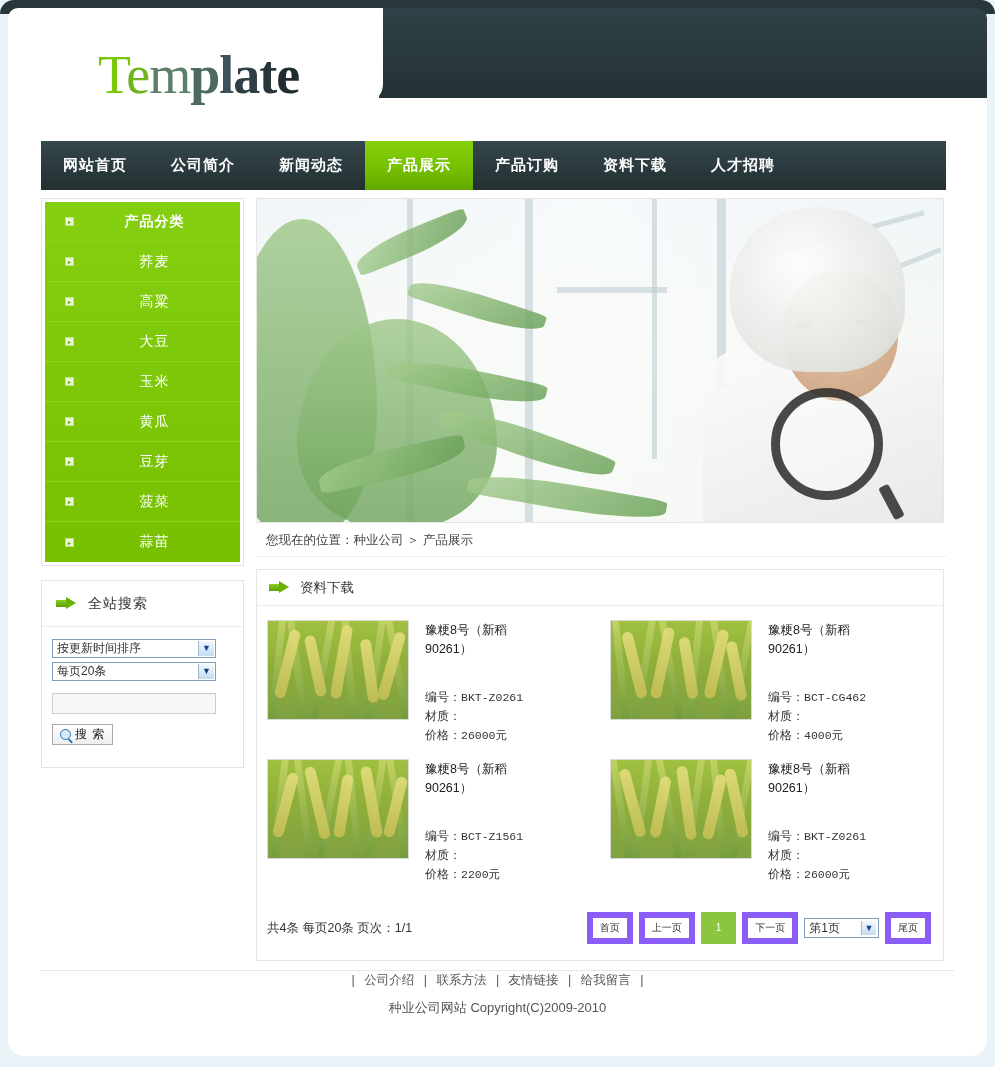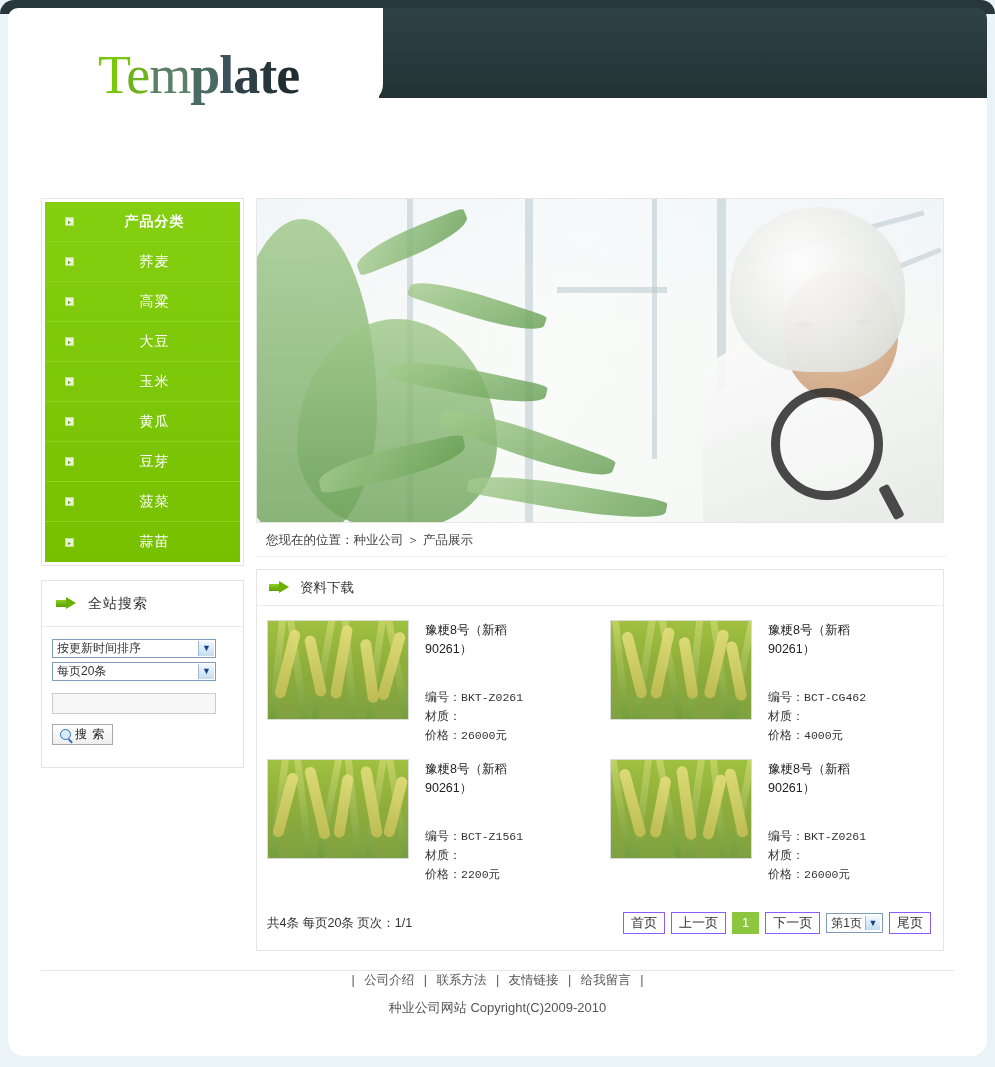--- a/index.html
+++ b/index.html
@@ -400,42 +400,42 @@
   .pager {
     display: flex;
     align-items: center;
     justify-content: space-between;
     padding: 14px 12px 16px 10px;
     font-size: 12.5px;
     color: #333;
   }
   .pager-right { display: flex; align-items: center; gap: 6px; }
   .pg {
-    border: 1px solid #8b5cf6;
+    border: 6px solid #8b5cf6;
     background: #fff;
     padding: 2px 7px;
-    font-size: 13px;
+    font-size: 10px;
     cursor: pointer;
     color: #333;
     line-height: 16px;
   }
   .pg.cur {
     background: #8cc63f;
     border-color: #8cc63f;
     color: #fff;
     padding: 2px 9px;
   }
   .pg-sel {
     border: 1px solid #7f9db9;
     background: #fff;
     font-size: 12px;
     padding: 1px 2px 1px 4px;
     display: flex;
     align-items: center;
-    gap: 3px;
+    gap: 21px;
     cursor: pointer;
     line-height: 16px;
   }
   .pg-sel .caret2 {
     width: 15px; height: 14px;
     background: linear-gradient(180deg,#f4f9fd,#c3dcf0);
     border-left: 1px solid #9cb8d4;
     color: #15428b;
     font-size: 9px;
     text-align: center;
@@ -468,20 +468,29 @@
 
     <div class="header">
       <div class="header-dark"></div>
       <div class="header-white"></div>
       <div class="header-white-under"></div>
       <div class="logo">
         <span class="l1">T</span><span class="l2">e</span><span class="l3">m</span><span class="l4">p</span><span class="l5">l</span><span class="l6">a</span><span class="l7">t</span><span class="l8">e</span>
       </div>
     </div>
 
+    <div class="nav">
+      <div class="nav-item">网站首页</div>
+      <div class="nav-item">公司简介</div>
+      <div class="nav-item">新闻动态</div>
+      <div class="nav-item active">产品展示</div>
+      <div class="nav-item">产品订购</div>
+      <div class="nav-item">资料下载</div>
+      <div class="nav-item">人才招聘</div>
+    </div>
 
     <div class="content">
       <div class="columns">
 
         <div class="sidebar">
           <div class="cat-box">
             <div class="cat-inner">
               <div class="cat-item header">
                 <span class="bullet">▸</span>
                 <span class="cat-label">产品分类</span>

